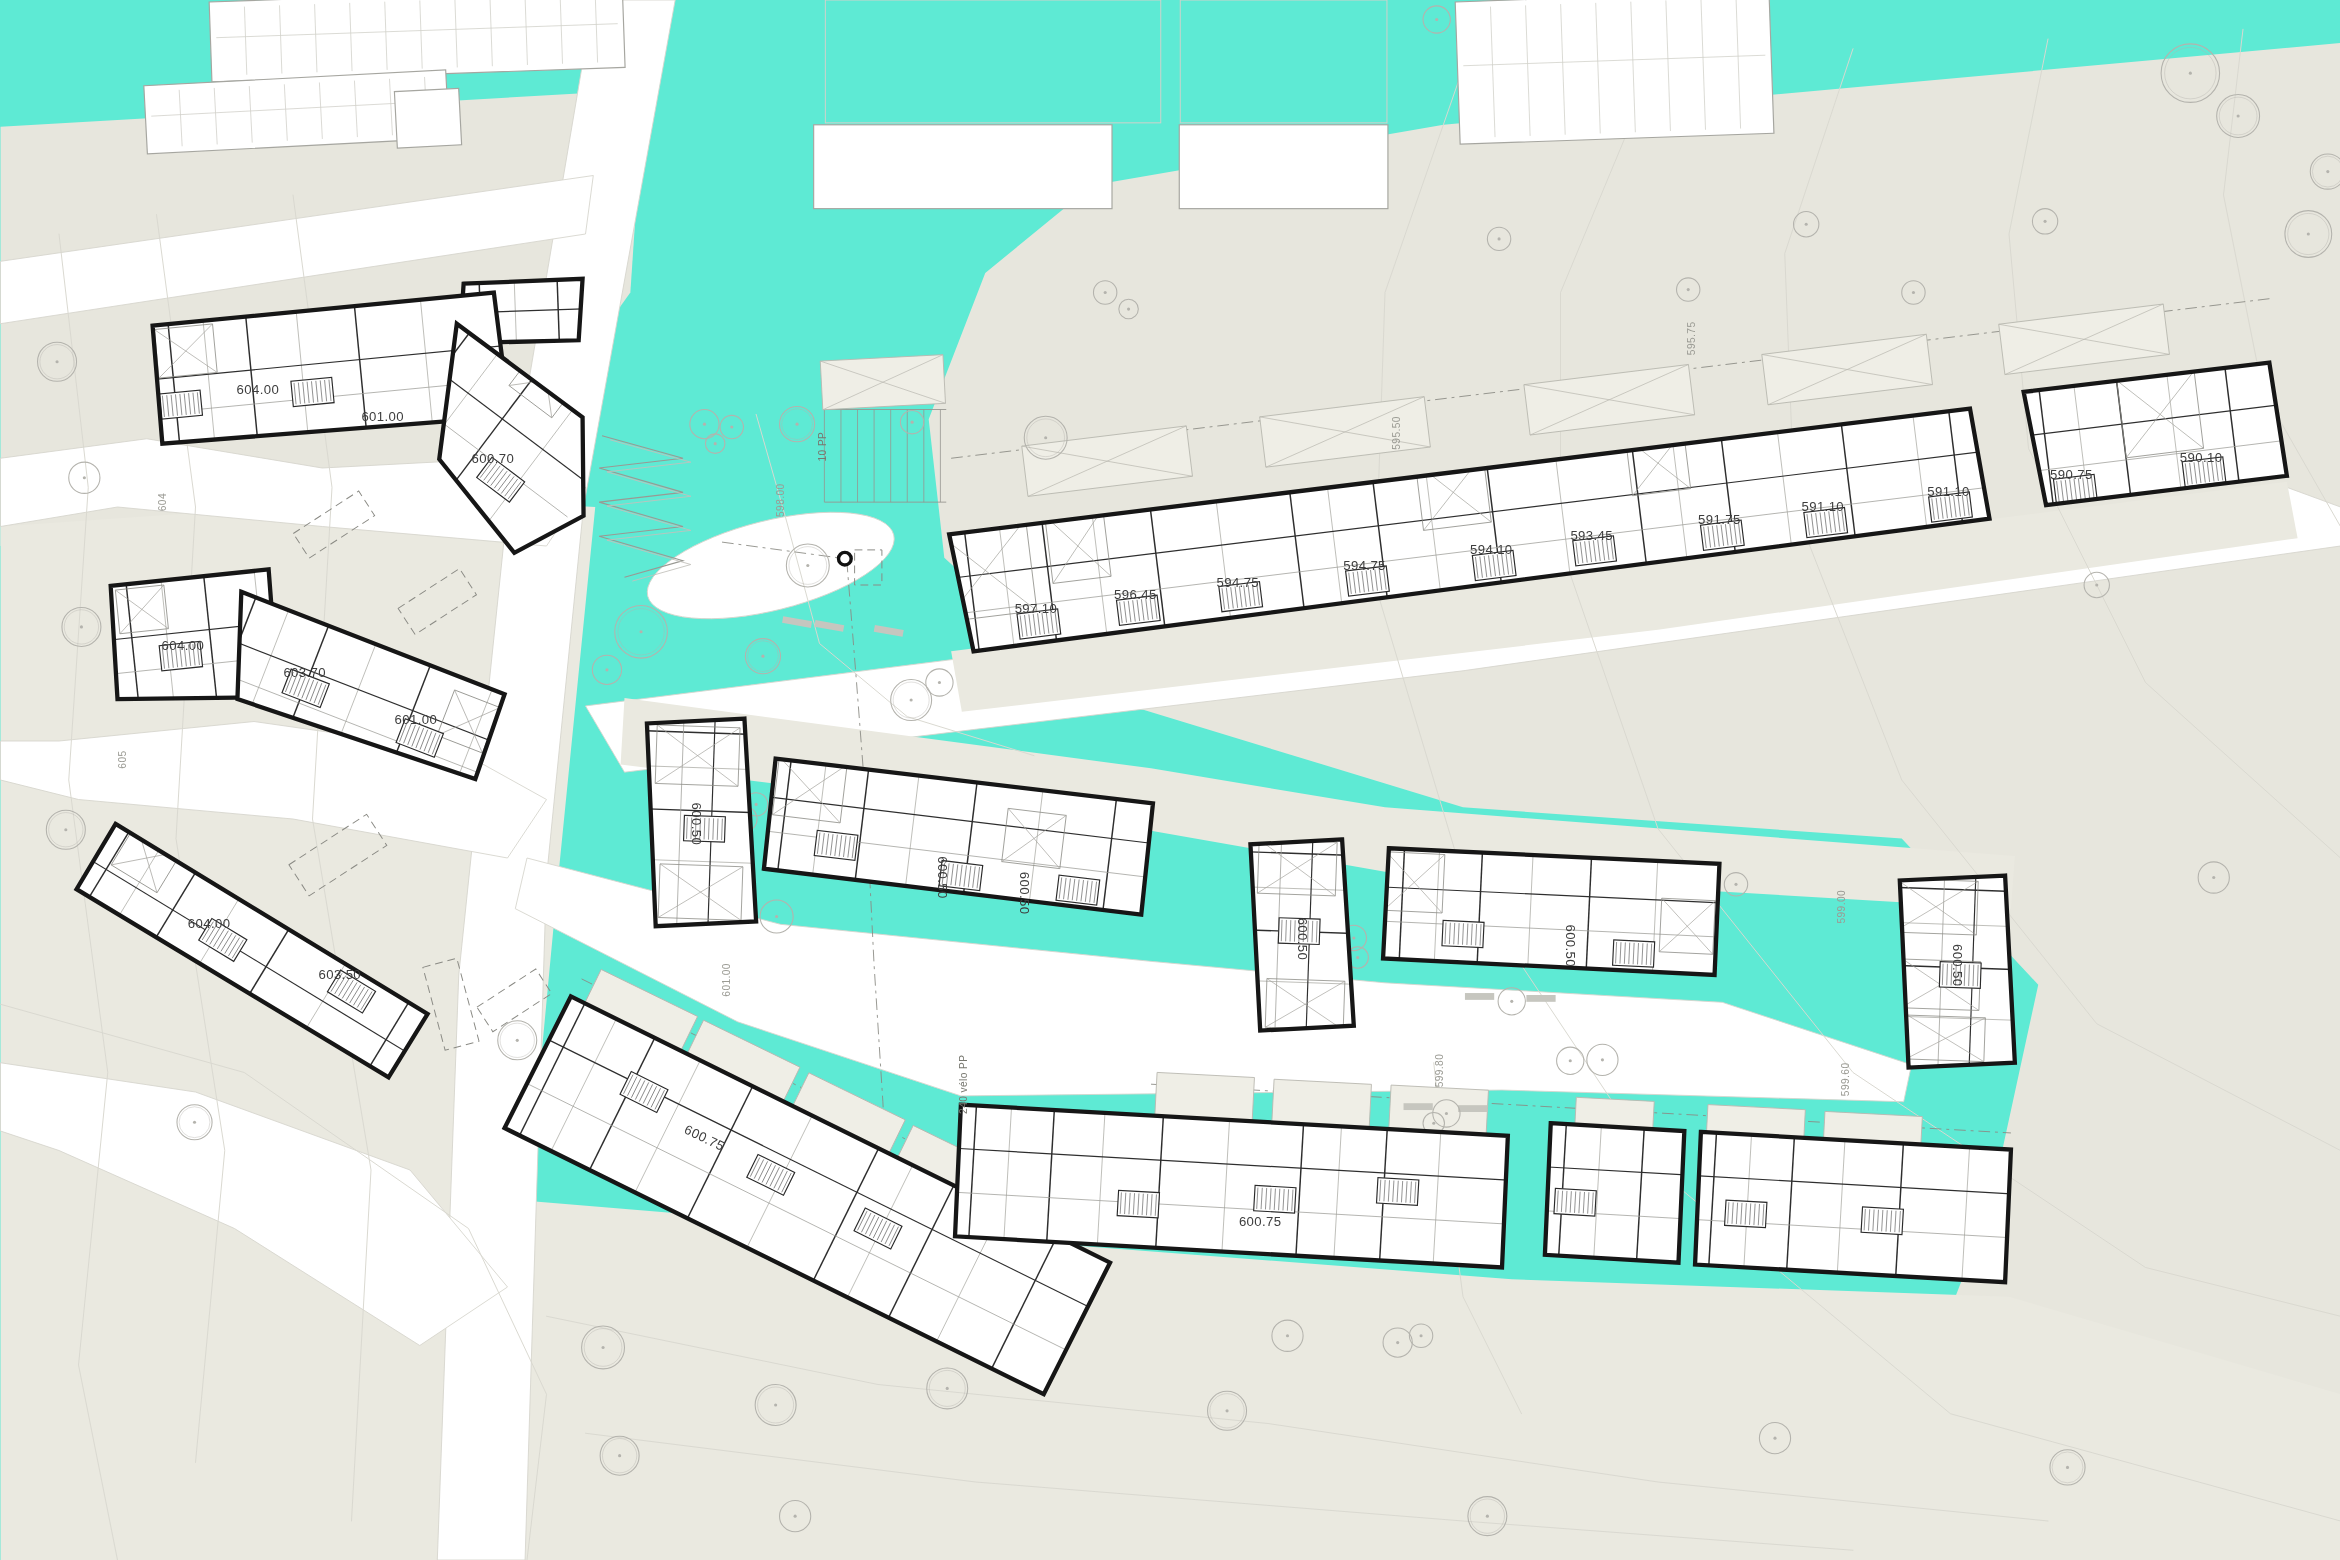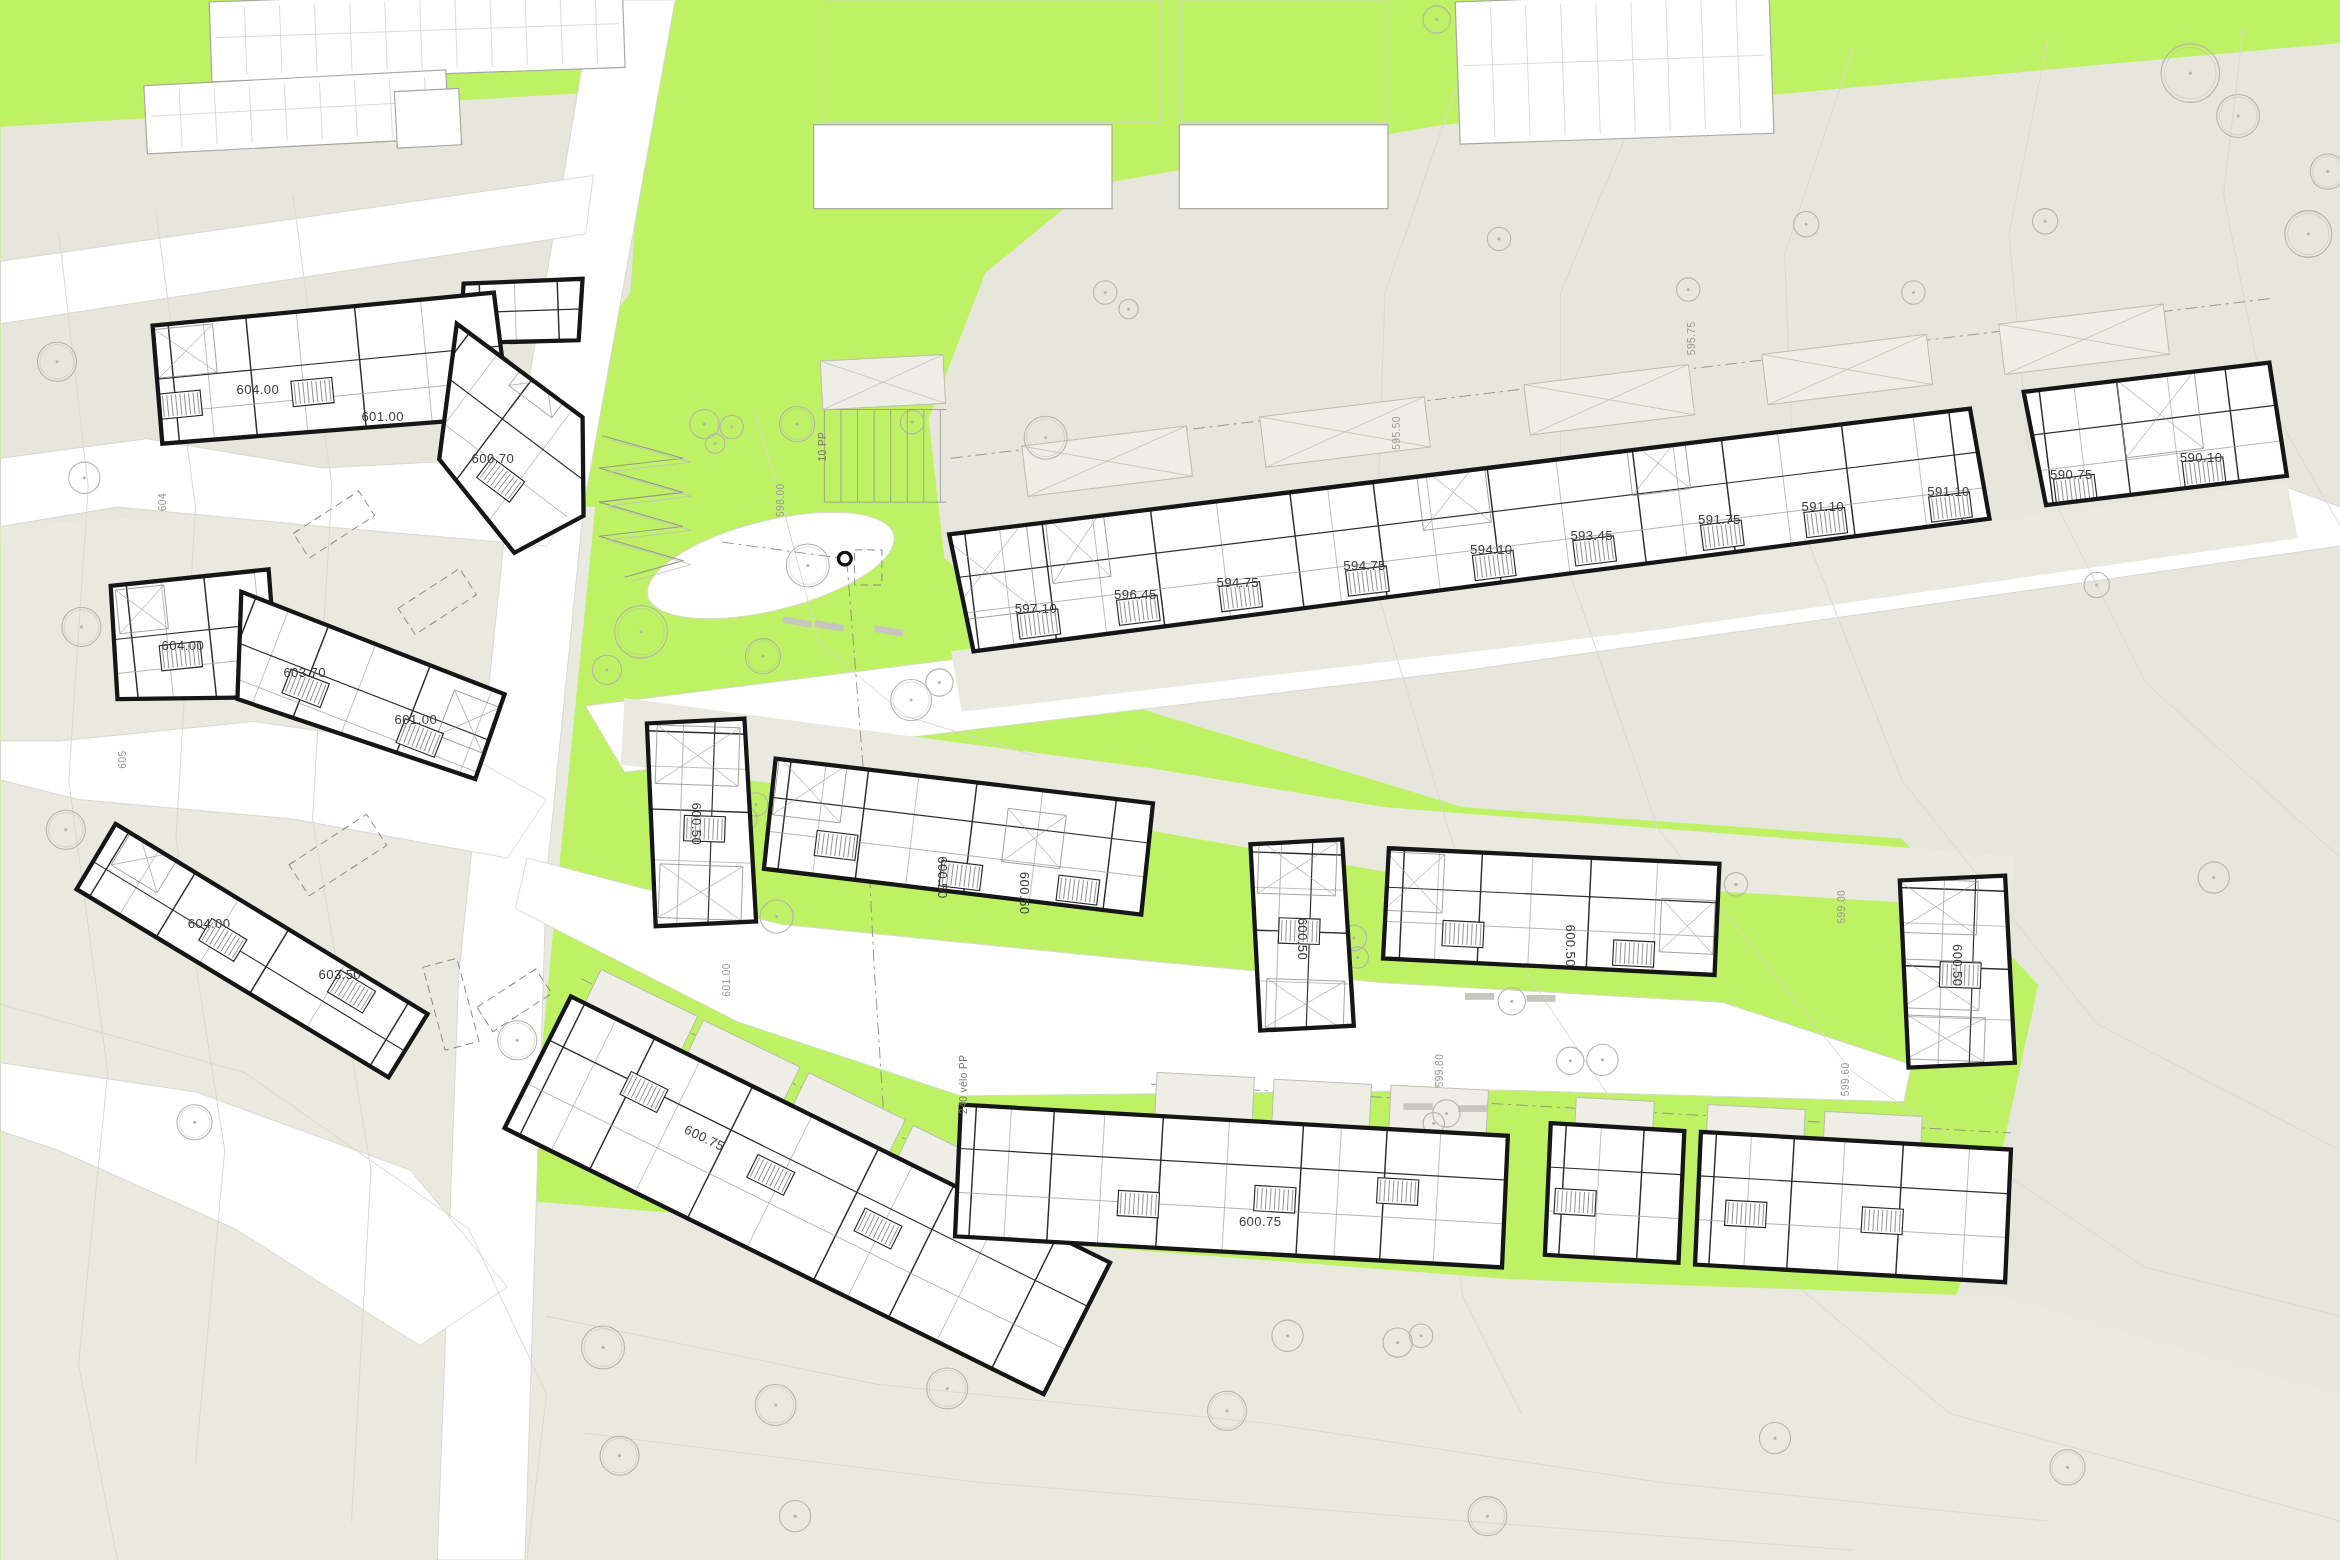--- a/index.html
+++ b/index.html
@@ -1,16 +1,16 @@
 <!DOCTYPE html>
 <html><head>
 <meta charset="utf-8">
 <style>
   html,body{margin:0;padding:0;background:#fdfdfc;}
-  #stage{position:relative;width:2341px;height:1560px;background:#bef264;overflow:hidden;
+  #stage{position:relative;width:2341px;height:1560px;background:#5eead4;overflow:hidden;
          font-family:"Liberation Sans", sans-serif;}
   svg{display:block}
   .lbl-e{font-family:"Liberation Sans",sans-serif;font-size:13.5px;fill:#3d3d3d;letter-spacing:.4px;}
   .lbl-c{font-family:"Liberation Sans",sans-serif;font-size:10.5px;fill:#9b9b94;letter-spacing:.4px;}
   .lbl-p{font-family:"Liberation Sans",sans-serif;font-size:10.5px;fill:#77776f;letter-spacing:.4px;}
 </style>
 </head>
 <body>
 
 <div id="stage">

